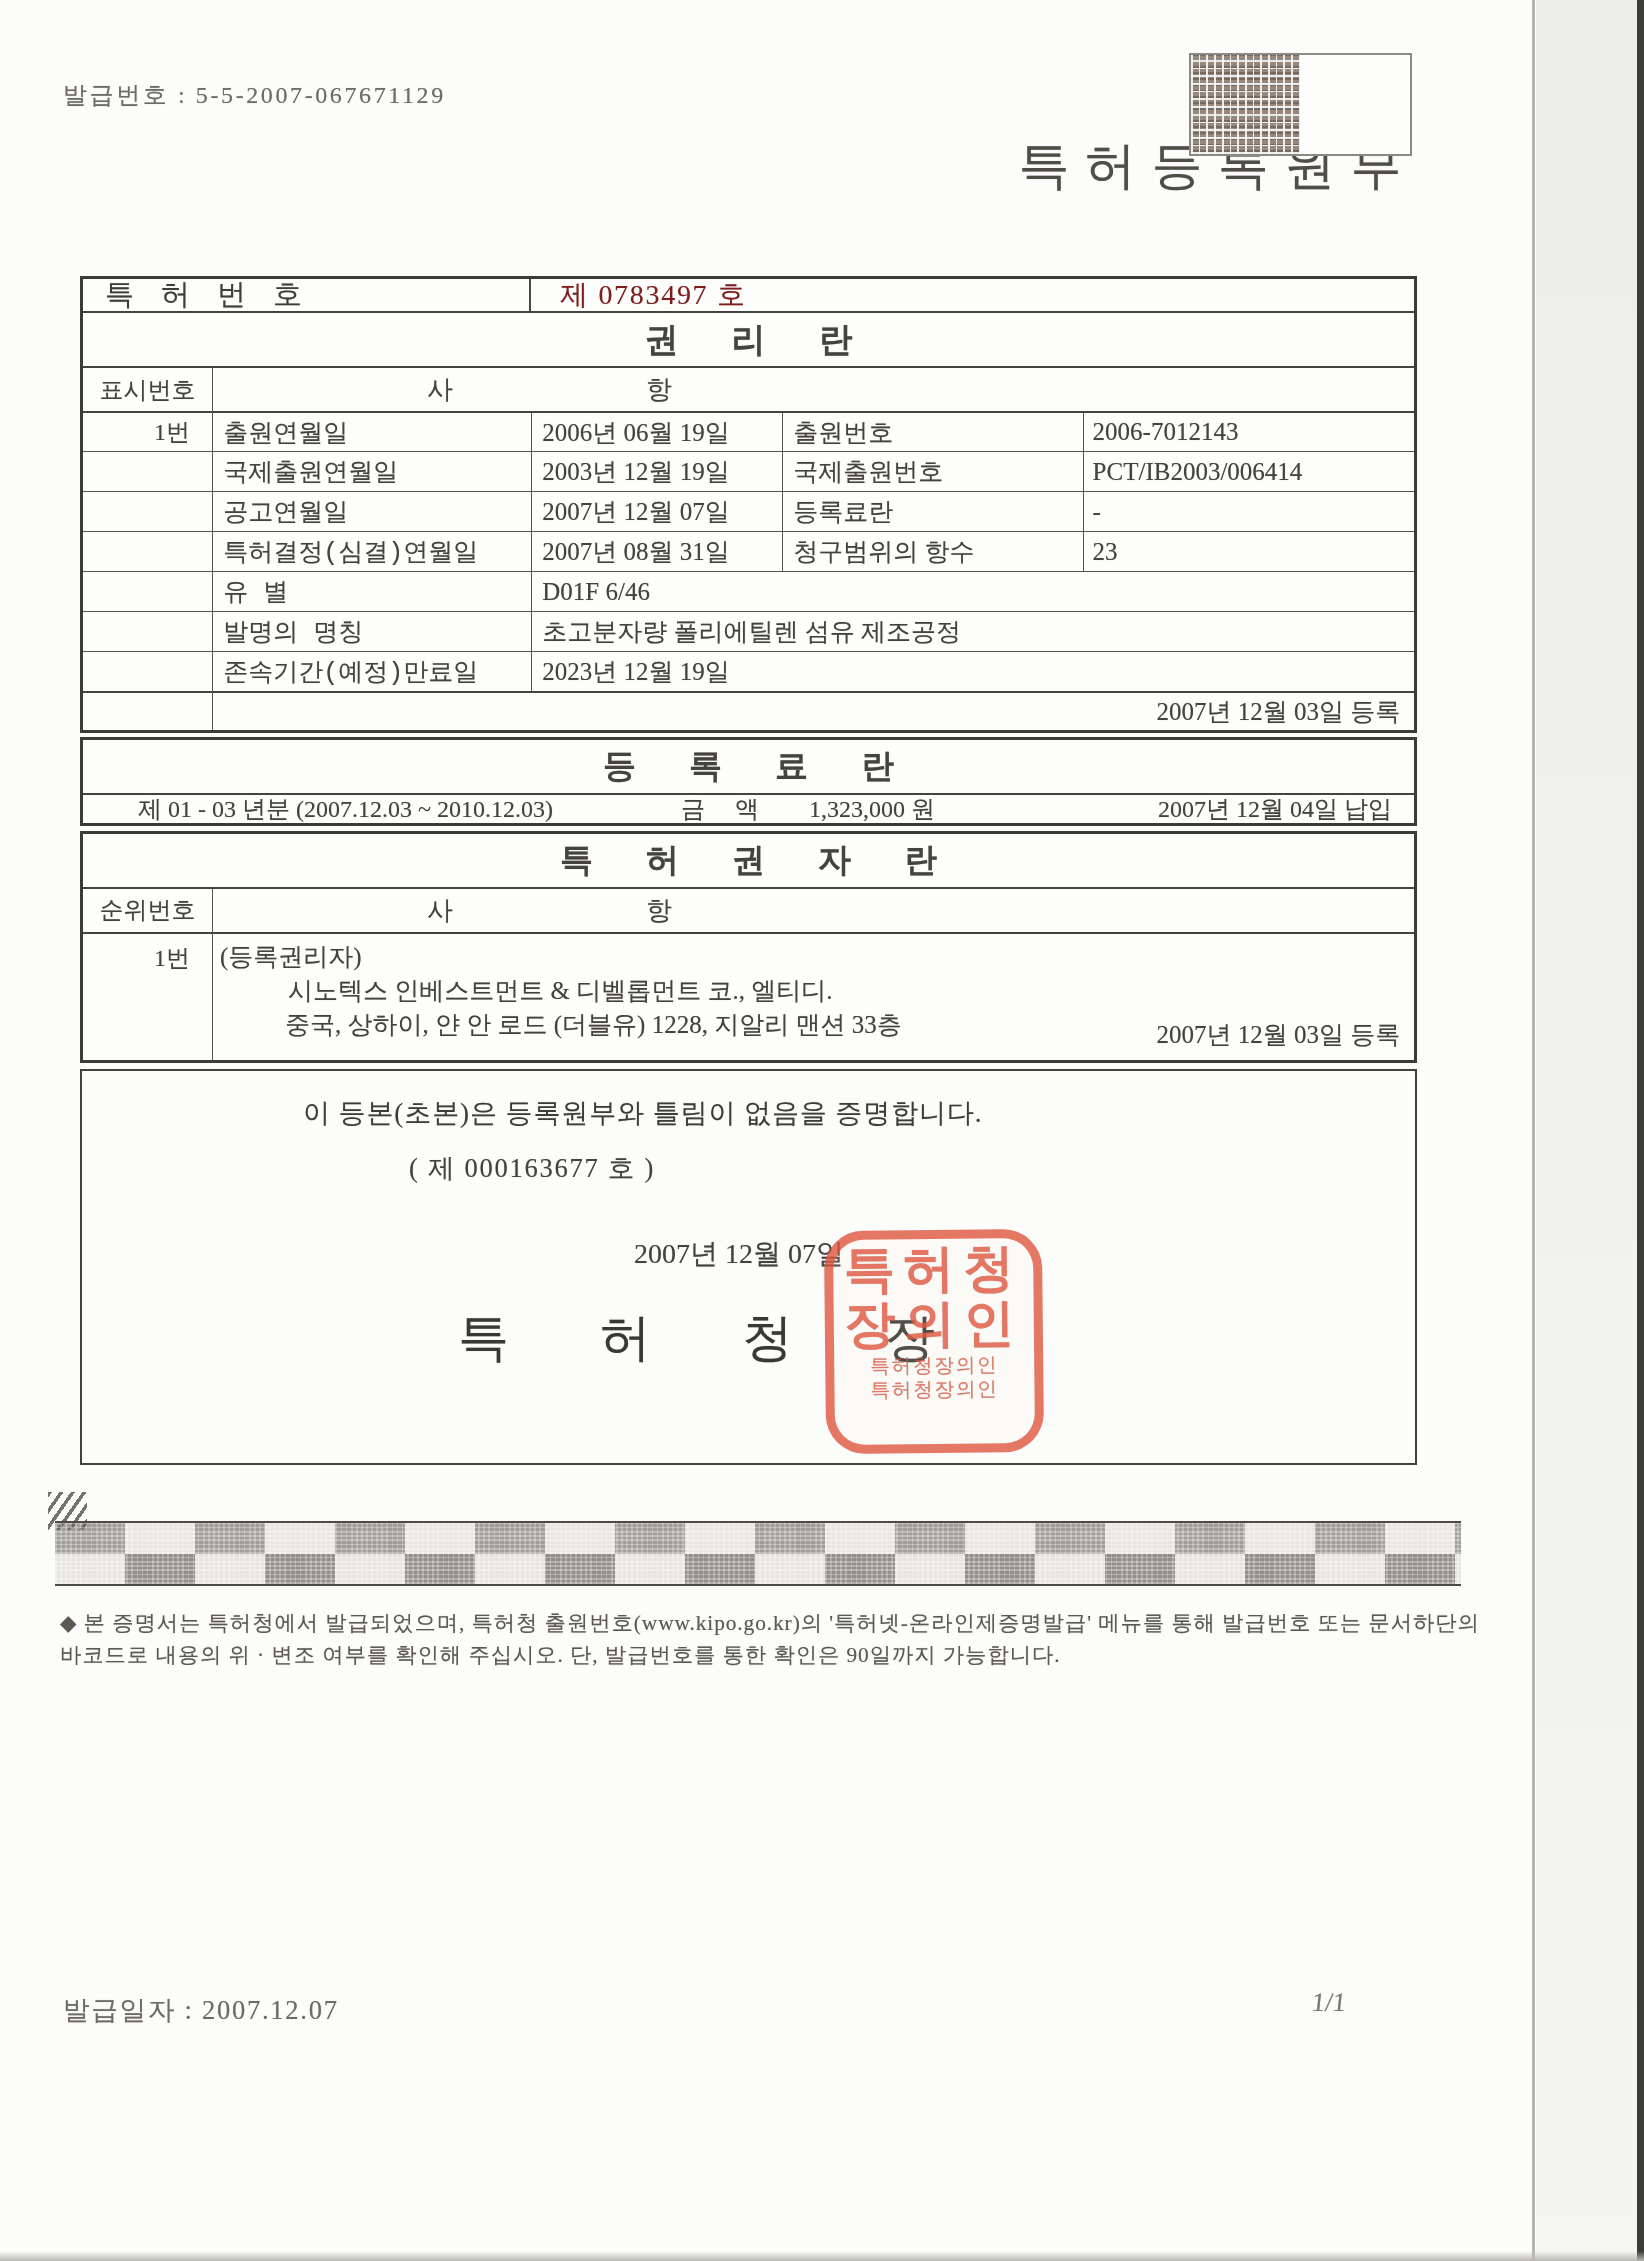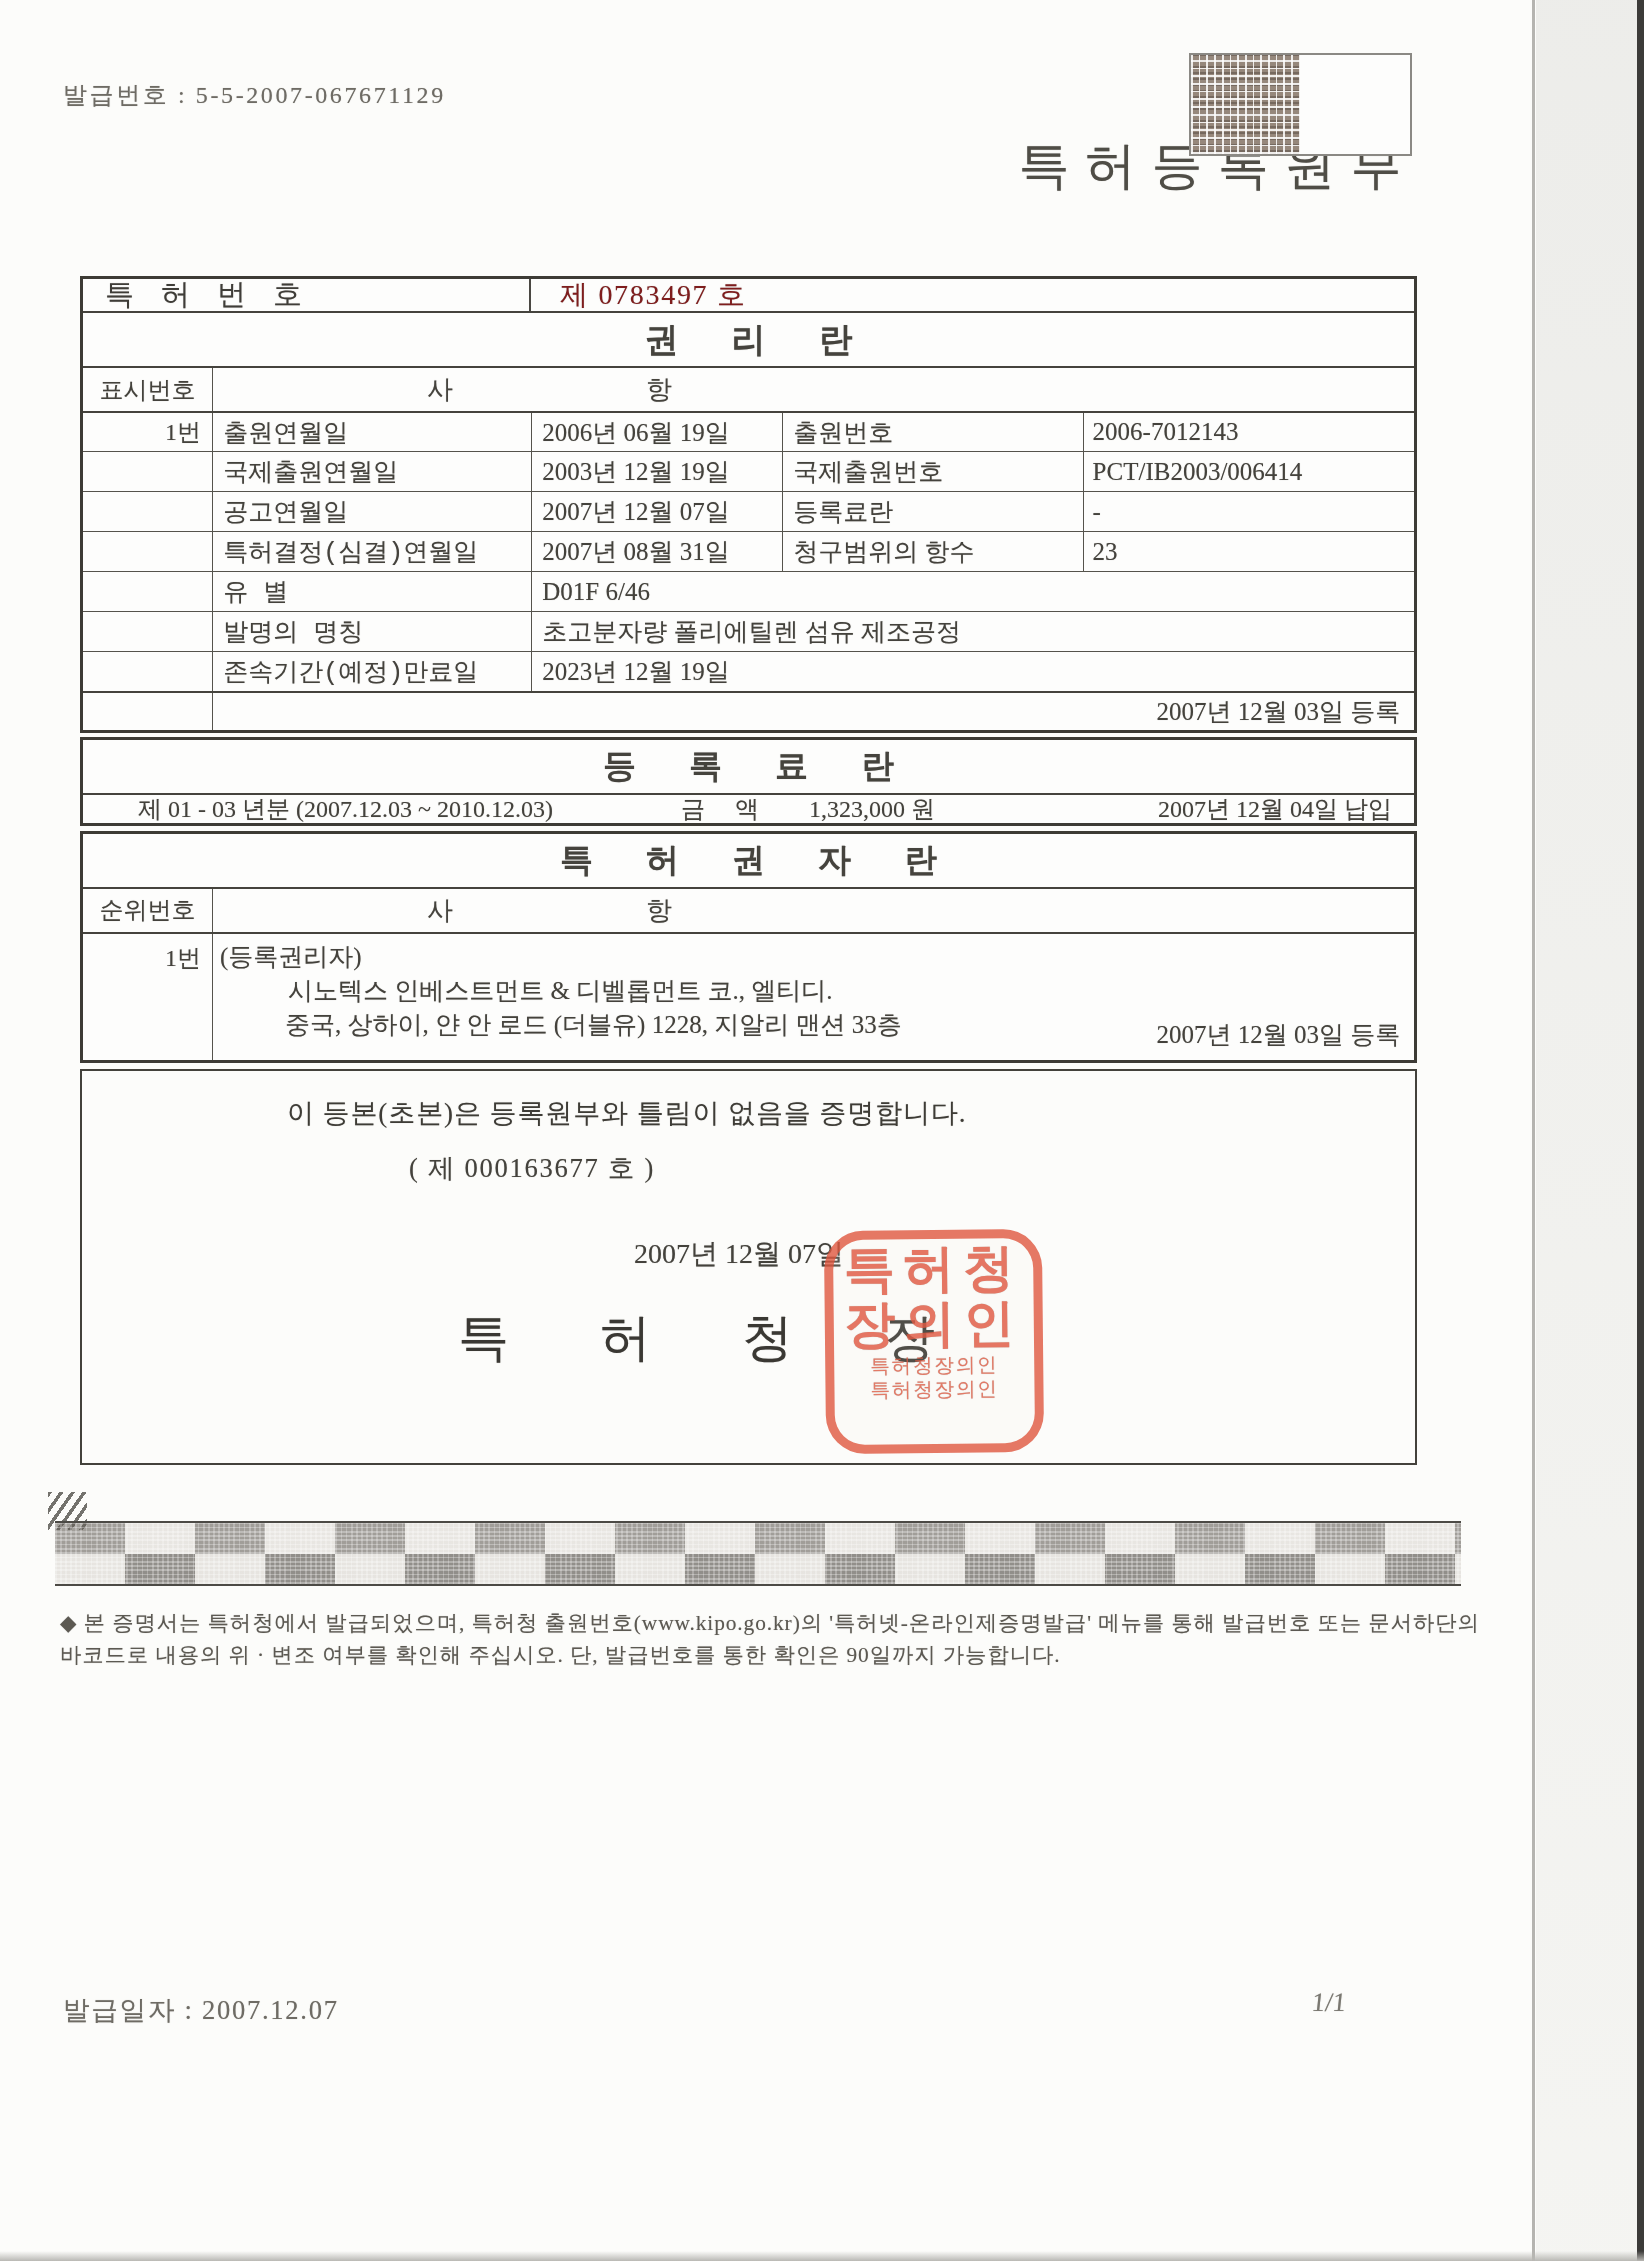--- a/index.html
+++ b/index.html
@@ -42,21 +42,21 @@
 
   .row-patno { height:32px; }
   .patno-label { width:448px; height:100%; display:flex; align-items:center; font-size:29px; letter-spacing:27px; padding-left:22px; color:#3f3d38; box-sizing:border-box; }
   .patno-value { flex:1; font-size:28px; padding-left:29px; letter-spacing:1.7px; color:#7f1d1d; }
 
   .row-section { height:55px; justify-content:center; font-size:34px; font-weight:bold; letter-spacing:53px; padding-left:53px; color:#45433d; }
   .row-section.small { height:53px; font-size:33px; }
 
   .row-colhead { height:45px; font-size:25px; }
   .c-idx { width:130px; height:100%; display:flex; align-items:center; justify-content:center; font-size:24px; box-sizing:border-box; }
-  .c-idx.num { justify-content:flex-end; padding-right:11px; }
+  .c-idx.num { justify-content:flex-end; padding-right:22px; }
   .head-details { flex:1; display:flex; font-size:26px; color:#45433d; }
   .head-details .ha { margin-left:214px; }
   .head-details .hb { margin-left:193px; }
 
   .row-data { height:40px; font-size:25px; }
   .c-label  { width:319px; height:100%; display:flex; align-items:center; padding-left:10.3px; box-sizing:border-box;font-family:Liberation Mono, monospace; }
   .c-val    { width:251px; height:100%; display:flex; align-items:center; padding-left:10.3px; box-sizing:border-box; }
   .c-label2 { width:301px; height:100%; display:flex; align-items:center; padding-left:10.3px; box-sizing:border-box; }
   .c-val2   { flex:1; height:100%; display:flex; align-items:center; padding-left:8.6px; box-sizing:border-box; }
   .c-valwide{ flex:1; height:100%; display:flex; align-items:center; padding-left:10.3px; box-sizing:border-box; }
@@ -73,21 +73,21 @@
   .row-holder { height:128px; align-items:stretch; font-size:25px; }
   .row-holder .c-idx { height:auto; align-items:flex-start; padding-top:8.6px; }
   .holder-details { position:relative; flex:1; }
   .h-kind { position:absolute; left:6.9px;  top:6.9px;  }
   .h-name { position:absolute; left:75px; top:40px; }
   .h-addr { position:absolute; left:72px; top:74px; }
   .h-reg  { position:absolute; right:13.7px; bottom:8.6px; }
 
   
   .cert-box { margin-top:6px; border:2.6px solid #43413b; height:396px; position:relative; box-sizing:border-box; }
-  .cert-statement { position:absolute; left:205px; top:24px;  font-size:27px; letter-spacing:0.9px; color:#3e3c36; }
+  .cert-statement { position:absolute; left:221px; top:24px;  font-size:27px; letter-spacing:0.9px; color:#3e3c36; }
   .cert-number    { position:absolute; left:327px; top:79px;  font-size:26.6px; letter-spacing:1.7px; }
   .cert-date      { position:absolute; left:552px; top:164px; font-size:28px; }
   .cert-issuer    { position:absolute; left:376px; top:233px; font-size:51px; letter-spacing:91px; color:#3a3833; white-space:nowrap; }
   .seal {
     position:absolute; left:743px; top:159px; width:200px; height:202px;
     border:9.4px solid rgba(222,82,58,.78); border-radius:39px;
     transform:rotate(-0.6deg); padding-top:3.4px; box-sizing:content-box;
     background:rgba(250,235,230,.12); overflow:hidden;
   }
   .seal-big { text-align:center; font-size:51px; line-height:55px; letter-spacing:8.6px; font-weight:bold; color:#e05a42; opacity:.82; }

